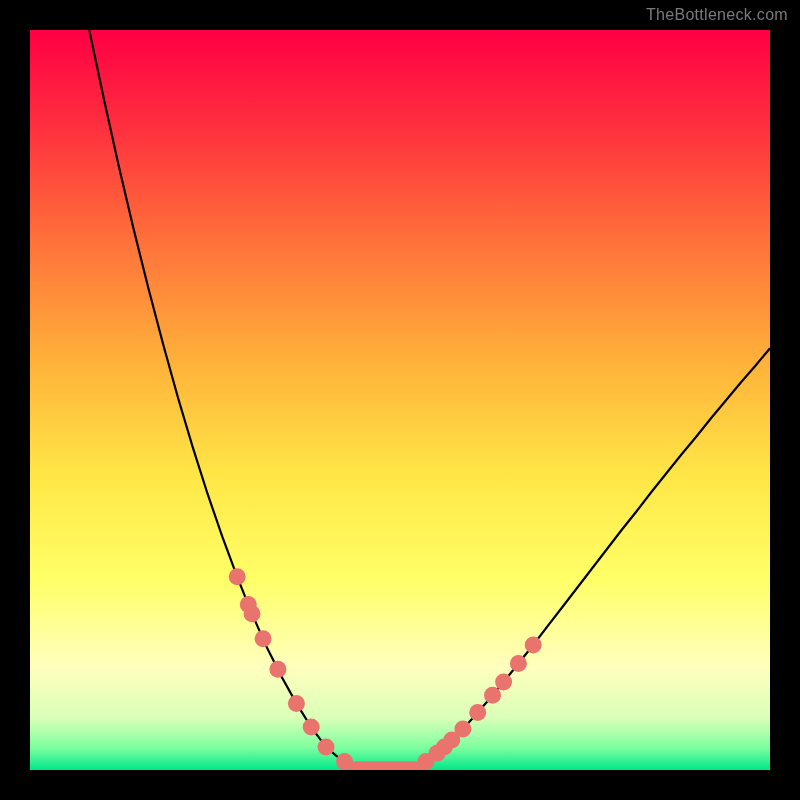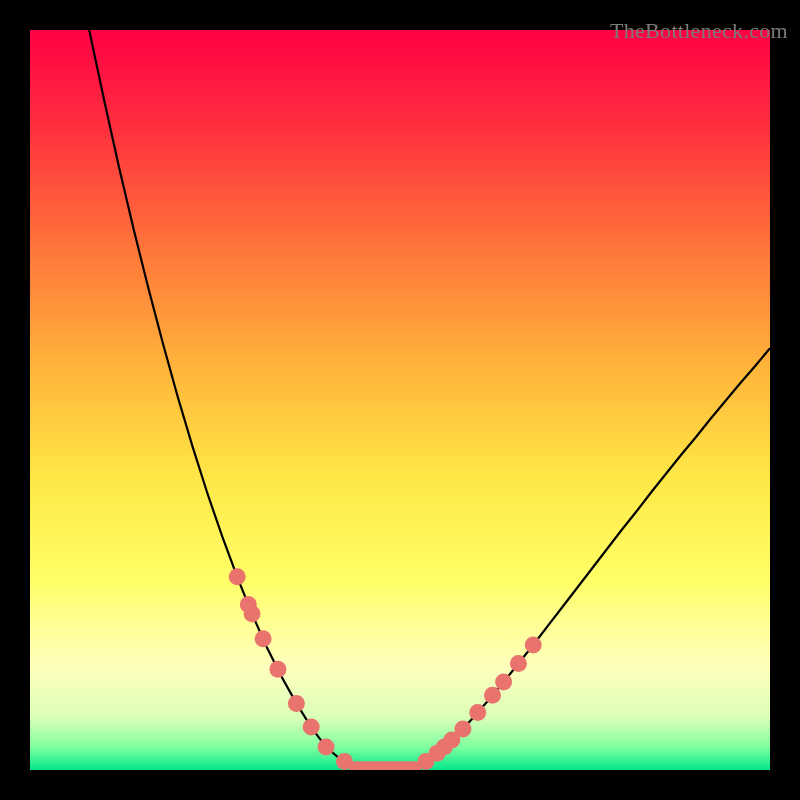--- a/index.html
+++ b/index.html
@@ -25,26 +25,25 @@
   }
   svg.chart {
     width: 100%;
     height: 100%;
     display: block;
   }
   .attribution {
     position: absolute;
     top: 6px;
     right: 12px;
-    font-family: Liberation Serif, serif;
-    font-size: 22px;
+    font-family: Liberation Sans, sans-serif;
+    font-size: 16px;
     color: #7a7a7a;
     letter-spacing: 0.3px;
     pointer-events: none;
-    margin-top: 12px;
   }
 </style>
 </head>
 <body>
 <div class="stage">
 
   <div class="plot-area">
     <svg class="chart" viewBox="0 0 740 740" preserveAspectRatio="none">
       <defs>
         <linearGradient id="bg-grad" x1="0" y1="0" x2="0" y2="1">

